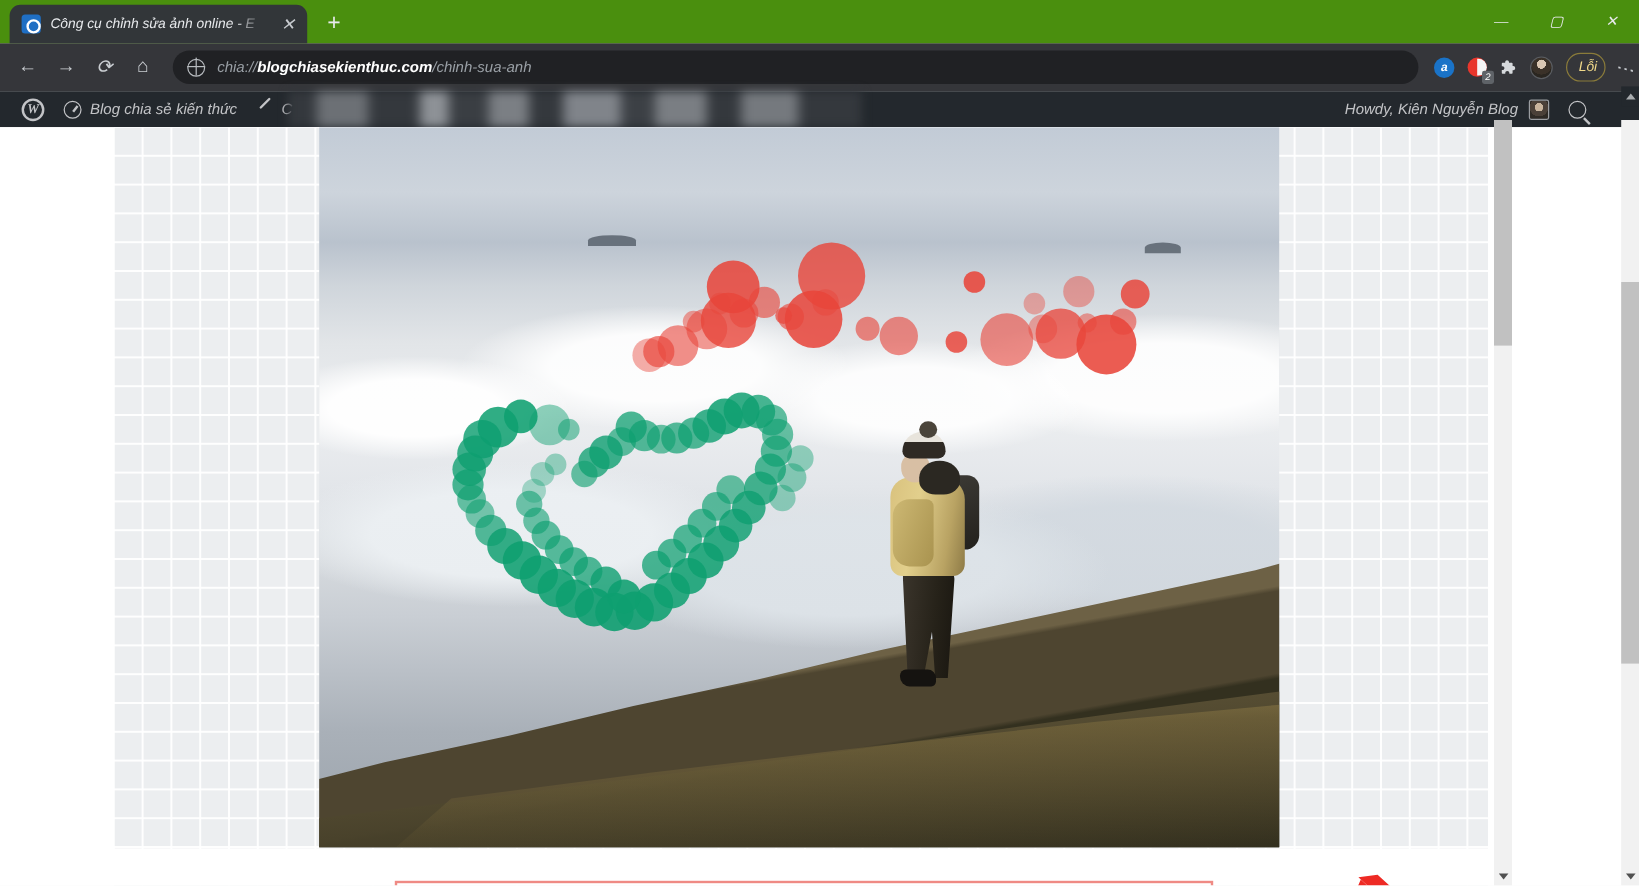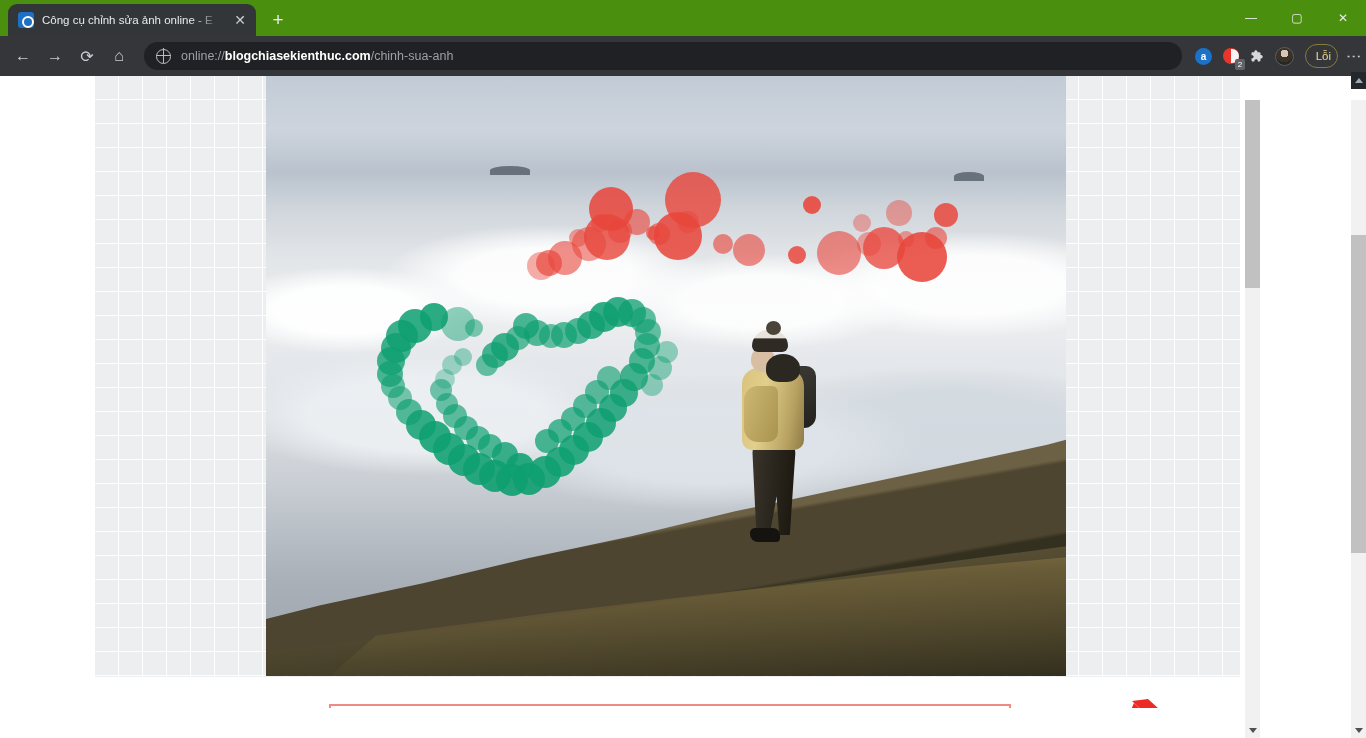--- a/index.html
+++ b/index.html
@@ -4,21 +4,21 @@
 <style>
   * { box-sizing: border-box; margin: 0; padding: 0; }
   html, body {
     width: 1366px; height: 738px;
     overflow: hidden;
     font-family: "Liberation Sans", sans-serif;
     background: #ffffff;
   }
 
   
-  .browser { width: 1366px; height: 738px; position: relative; }
+  .browser { width: 1366px; height: 738px; position: relative; font-style: italic; }
 
   .tabstrip {
     height: 36px; background: #4a8f0e; display: flex;
     align-items: flex-end; padding-left: 8px; position: relative;
   }
   .tab {
     height: 32px; width: 248px; background: #323639;
     border-radius: 9px 9px 0 0; display: flex; align-items: center;
     padding: 0 8px 0 10px; gap: 8px; position: relative;
   }
@@ -373,21 +373,21 @@
   </div>
 
   <div class="toolbar">
     <div class="tb-icon">←</div>
     <div class="tb-icon">→</div>
     <div class="tb-icon">⟳</div>
     <div class="tb-icon">⌂</div>
 
     <div class="omnibox">
       <span class="globe"></span>
-      <span class="url"><span class="dim">online://</span><span class="strong">blogchiasekienthuc.com</span><span class="dim">/chinh-sua-anh</span></span>
+      <span class="url"><span class="dim">chia://</span><span class="strong">blogchiasekienthuc.com</span><span class="dim">/chinh-sua-anh</span></span>
     </div>
 
     <div class="ext-icons">
       <div class="ext">
         <span class="ext-a">a</span>
       </div>
       <div class="ext">
         <span class="ext-badge-dot"></span>
         <span class="ext-badge-num">2</span>
       </div>
@@ -399,20 +399,39 @@
       <div class="ext">
         <span class="ext-avatar"></span>
       </div>
       <div class="err-pill">
         <span>Lỗi</span>
       </div>
       <div class="kebab">⋮</div>
     </div>
   </div>
 
+  <div class="adminbar">
+    <div class="ab-item">
+      <span class="wp-logo"></span>
+    </div>
+    <div class="ab-item">
+      <span class="gauge"></span>
+      <span>Blog chia sẻ kiến thức</span>
+    </div>
+    <div class="ab-item">
+      <span class="brush-ic"></span>
+      <span>C</span>
+    </div>
+    <div class="ab-blur"></div>
+    <div class="ab-right">
+      <span class="ab-howdy">Howdy, Kiên Nguyễn Blog</span>
+      <span class="ab-avatar"></span>
+      <span class="ab-search"></span>
+    </div>
+  </div>
 
   <div class="page">
 
     <div class="editor-wrap">
       <div class="canvas-area">
 
         <div class="photo">
           <div class="cloudbank"></div>
           <div class="peak" style="left:28%;top:15%;"></div>
           <div class="peak" style="left:86%;top:16%;width:30px;"></div>

